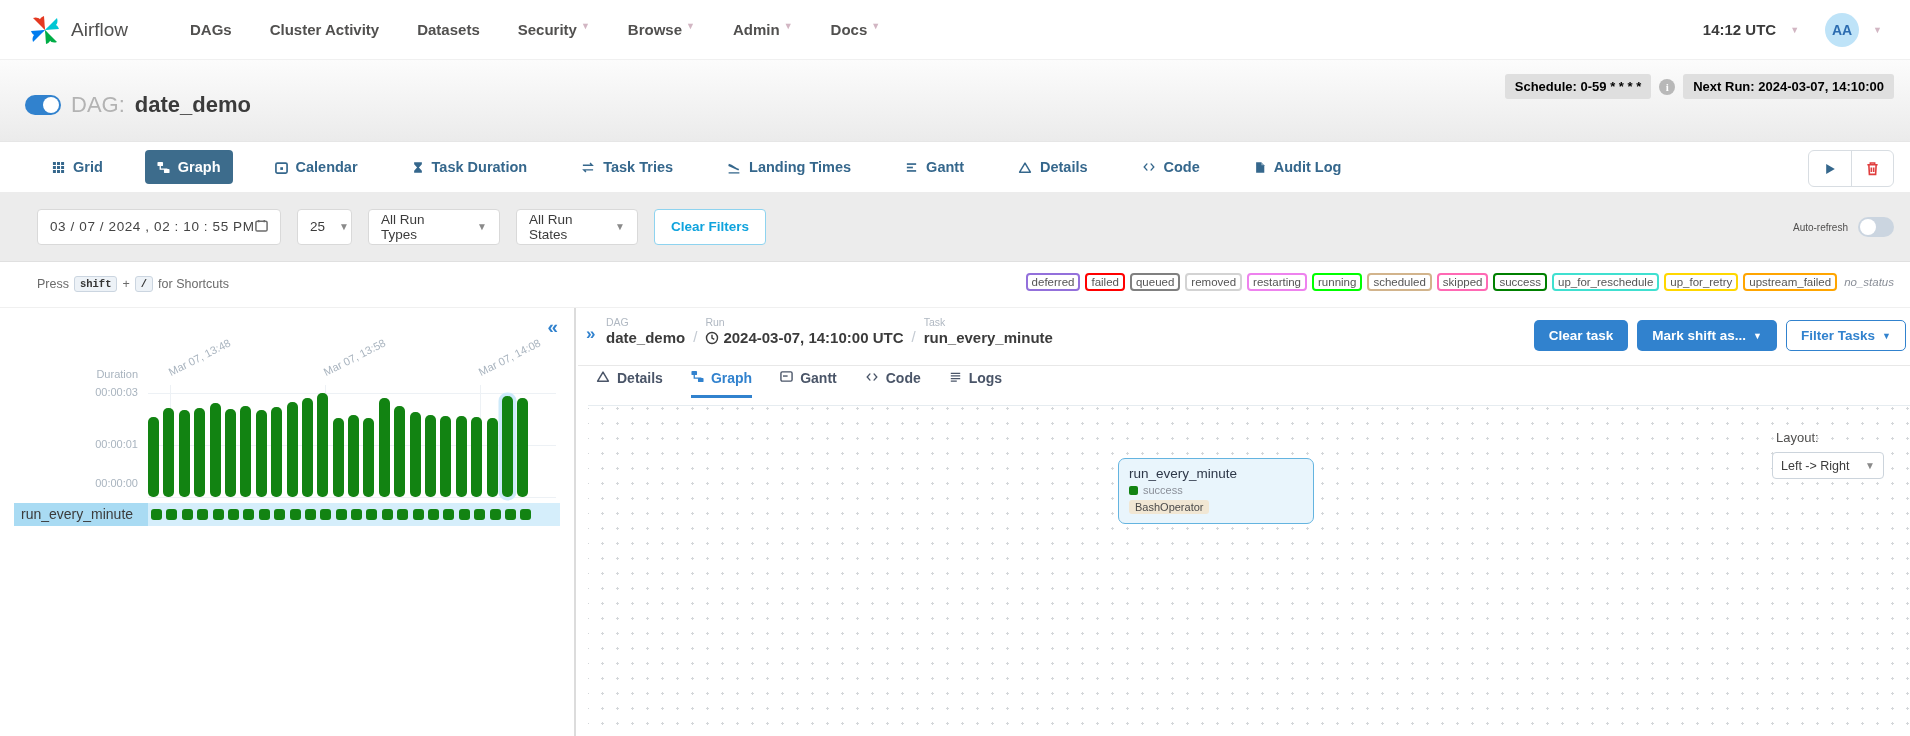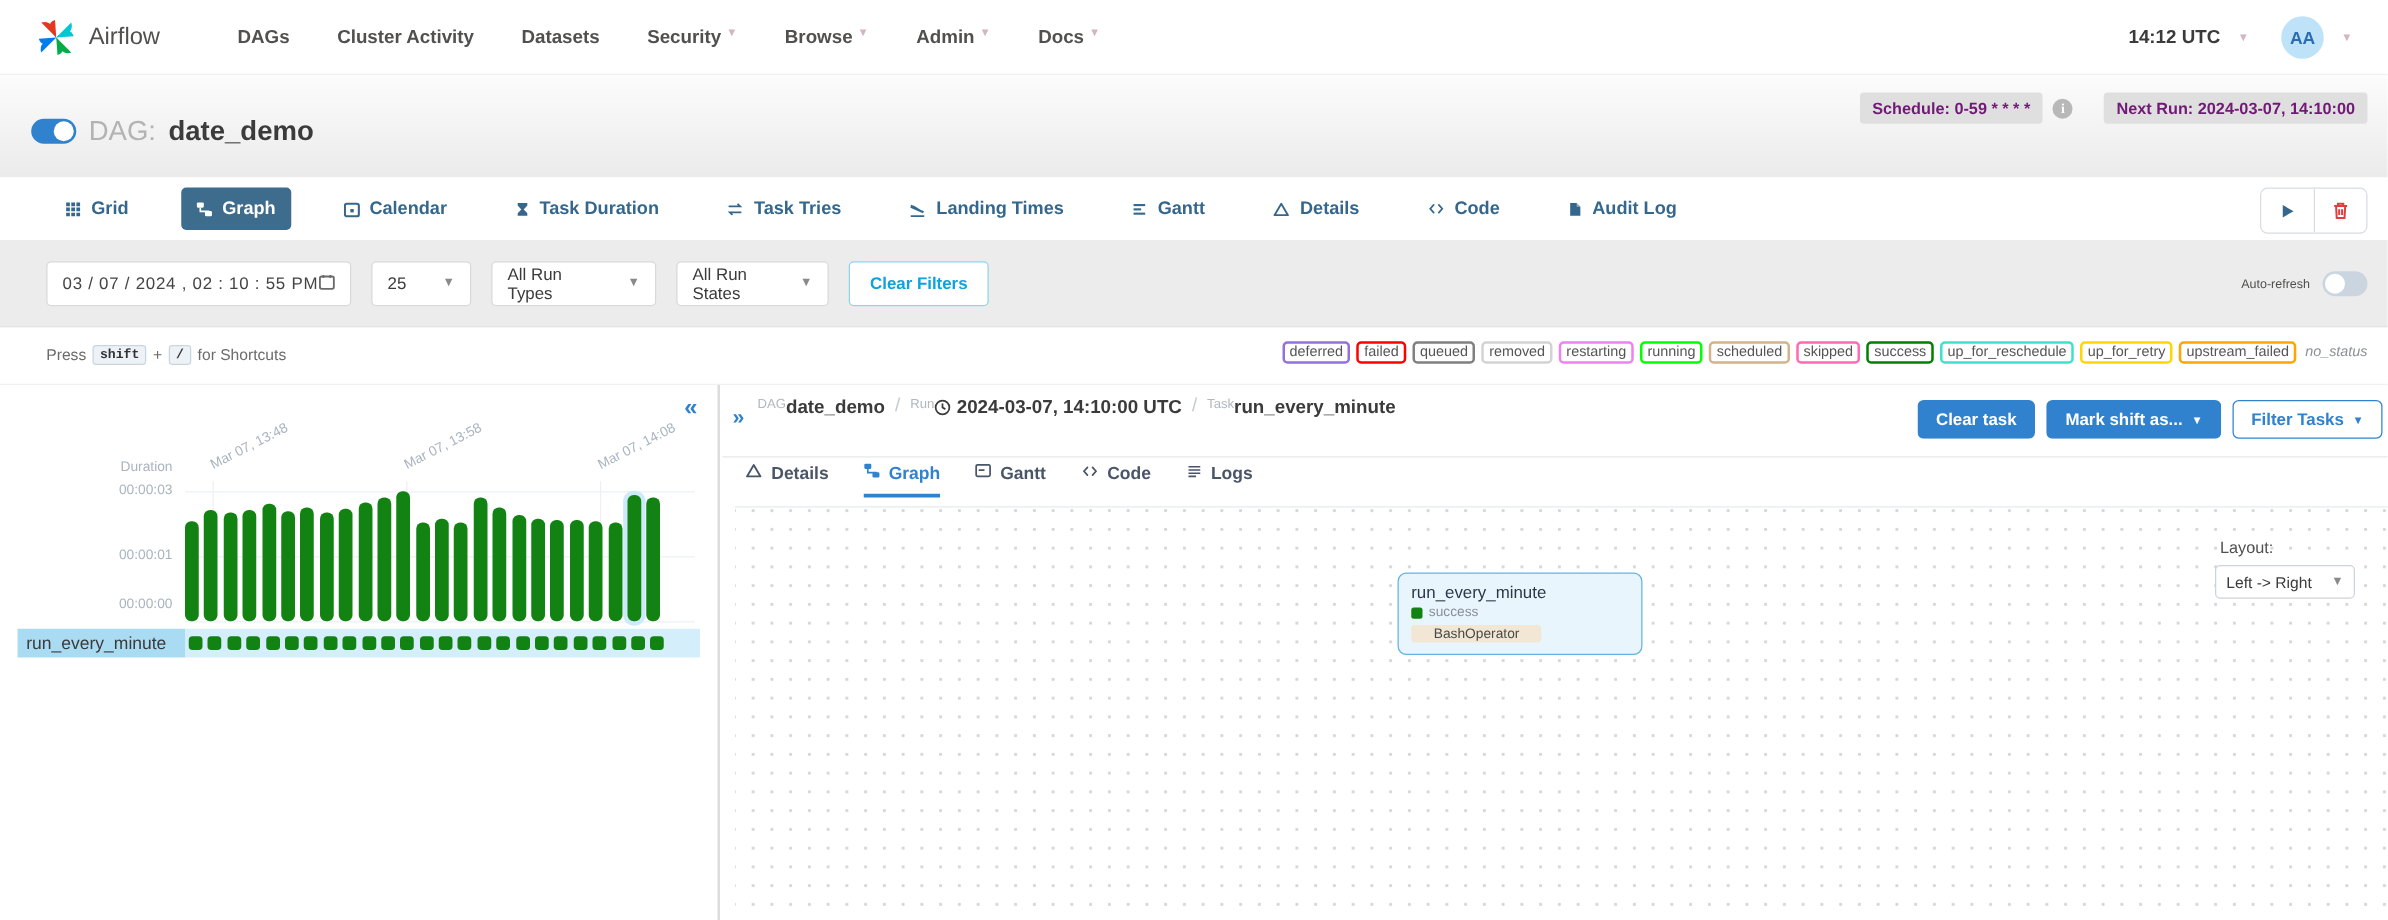--- a/index.html
+++ b/index.html
@@ -24,22 +24,22 @@
     background:linear-gradient(#fcfcfc,#ebebeb); border-bottom:1px solid #e6e6e6; }
   #dag-title-row { position:absolute; left:25px; top:32px; display:flex; align-items:center; gap:10px; }
   .switch { width:36px; height:20px; border-radius:10px; background:#3182ce; position:relative; cursor:pointer; }
   .switch::after { content:""; position:absolute; top:2px; right:2px; width:16px; height:16px;
     border-radius:50%; background:#fff; }
   .switch.off { background:#cbd5e0; }
   .switch.off::after { right:auto; left:2px; }
   #dag-label { font-size:22px; color:#b3b3b3; }
   #dag-name { font-size:22px; color:#3b3b3b; font-weight:700; }
   #dag-badges { position:absolute; right:16px; top:14px; display:flex; align-items:center; gap:8px; }
-  .hbadge { background:#dfdfdf; color:#701a75; font-size:13px; font-weight:700;
-    padding:5px 10px; border-radius:3px;margin-left:17px; }
+  .hbadge { background:#dfdfdf; color:#000000; font-size:13px; font-weight:700;
+    padding:5px 10px; border-radius:3px; }
   #info-dot { width:16px; height:16px; border-radius:50%; background:#b8b8b8; color:#fff;
     font-size:11px; font-weight:700; display:flex; align-items:center; justify-content:center; font-family:"Liberation Serif",serif; }
 
   
   #tabsrow { position:absolute; left:0; top:142px; width:1910px; height:50px; background:#fff; }
   #vtabs { display:flex; align-items:center; gap:30px; padding-left:40px; height:50px; }
   .vtab { display:flex; align-items:center; gap:8px; font-size:14.5px; font-weight:700;
     color:#35678c; cursor:pointer; padding:9px 12px; border-radius:4px; }
   .vtab svg { display:block; }
   .vtab.active { background:#3d6c8c; color:#fff; }
@@ -51,21 +51,21 @@
 
   
   #filterbar { position:absolute; left:0; top:192px; width:1910px; height:70px; background:#ececec;
     border-bottom:1px solid #e0e0e0; display:flex; align-items:center; gap:16px; padding-left:37px; }
   .fctl { background:#fff; border:1px solid #d9d9d9; border-radius:4px; height:36px;
     display:flex; align-items:center; font-size:13.5px; color:#3b3b3b; padding:0 12px; cursor:pointer; }
   #date-input { width:244px; justify-content:space-between; letter-spacing:0.6px; color:#444; }
   #date-input .cal { color:#6b6b6b; }
   .fselect { justify-content:space-between; gap:14px; }
   .fselect .sel-caret { font-size:10px; color:#8a8a8a; }
-  #page-size { width:80px; }
+  #page-size { width:55px; }
   #run-types { width:132px; }
   #run-states { width:122px; }
   #clear-filters { height:36px; padding:0 16px; background:#fff; border:1px solid #8ed3ef;
     border-radius:4px; color:#0fa3dd; font-size:13.5px; font-weight:700; cursor:pointer; }
   #autorefresh { position:absolute; right:16px; top:0; height:70px; display:flex; align-items:center; gap:10px; }
   #autorefresh-label { font-size:10px; color:#51504f; }
 
   
   #legendrow { position:absolute; left:0; top:262px; width:1910px; height:46px; background:#fff;
     border-bottom:1px solid #f0f0f0; }
@@ -99,21 +99,21 @@
   #task-label { margin-left:14px; width:134px; background:#a9dbf3; color:#3b3b3b;
     font-size:14px; line-height:23px; padding-left:7px; cursor:pointer; }
   #task-squares { flex:1; margin-right:16px; background:#d5eefb; display:flex; align-items:center;
     gap:4.4px; padding-left:3px; }
   .sq { width:11px; height:11px; border-radius:3px; background:#128312; cursor:pointer; }
 
   
   #rightpanel { position:absolute; left:578px; top:0; width:1332px; height:428px; }
   #rp-expand { position:absolute; left:8px; top:16px; color:#3182ce; font-size:17px; font-weight:700; cursor:pointer; }
   #breadcrumb { position:absolute; left:28px; top:8px; display:flex; align-items:flex-end; gap:8px; }
-  .bc-group { display:flex; flex-direction:row;justify-content:center; }
+  .bc-group { display:flex; flex-direction:column;justify-content:center; }
   .bc-label { font-size:10.5px; color:#b0b8c2; margin-bottom:1px; }
   .bc-value { font-size:15px; font-weight:700; color:#3b3b3b; display:flex; align-items:center; gap:4px; }
   .bc-sep { color:#c3cad2; font-size:15px; padding-bottom:1px; }
   #rp-buttons { position:absolute; right:4px; top:12px; display:flex; gap:9px; }
   .btn { height:31px; border-radius:5px; font-size:13.5px; font-weight:700; cursor:pointer;
     display:flex; align-items:center; gap:7px; padding:0 14px; border:1px solid transparent; }
   .btn.solid { background:#3182ce; color:#fff; }
   .btn.outline { background:#fff; color:#3182ce; border-color:#3182ce; }
   .btn .bcaret { font-size:9px; }
   #rp-divider { position:absolute; left:0; right:0; top:57px; height:1px; background:#e8e8e8; }
@@ -125,21 +125,21 @@
   #canvas { position:absolute; left:10px; right:0; top:98px; bottom:0;
     background-image:radial-gradient(circle,#d4d7da 1.1px,transparent 1.2px);
     background-size:15px 15px; background-position:7px 10px; }
   #node { position:absolute; left:530px; top:52px; width:196px; height:66px; background:#e9f5fc;
     border:1.5px solid #64b4e0; border-radius:7px; padding:7px 10px; cursor:pointer; }
   #node-title { font-size:13.5px; color:#2d3748; }
   #node-state { display:flex; align-items:center; gap:5px; margin-top:3px; }
   #node-state .chip { width:9px; height:9px; border-radius:2px; background:#128312; }
   #node-state-label { font-size:11px; color:#8a8f98; }
   #node-op { display:inline-block; margin-top:4px; background:#f1e7d4; color:#4a4a4a;
-    font-size:11px; padding:1px 18px; border-radius:3px; }
+    font-size:11px; padding:1px 6px; border-radius:3px; }
   #layout-label { position:absolute; left:1188px; top:24px; font-size:13px; color:#51504f; }
   #layout-select { position:absolute; left:1184px; top:46px; width:112px; height:27px; background:#fff;
     border:1px solid #ccd4dc; border-radius:4px; font-size:12.5px; color:#3b3b3b;
     display:flex; align-items:center; justify-content:space-between; padding:0 8px; cursor:pointer; }
   #layout-select .sel-caret { font-size:10px; color:#8a8a8a; }
 </style>
 </head>
 <body>
 
 <div id="navbar">

